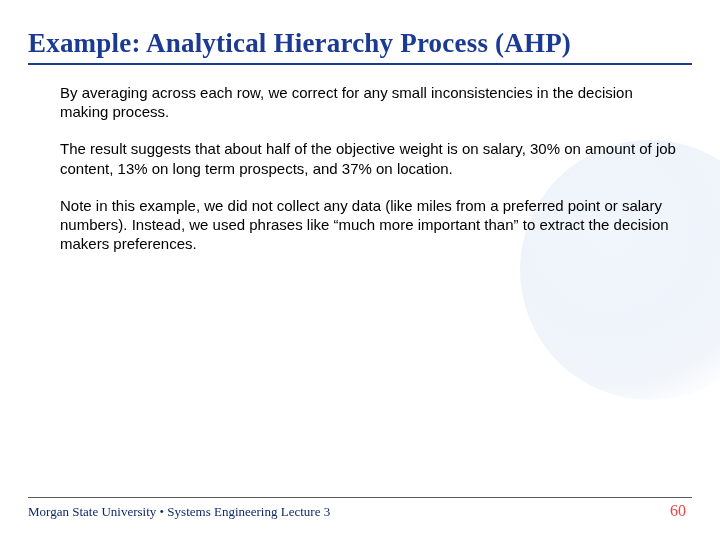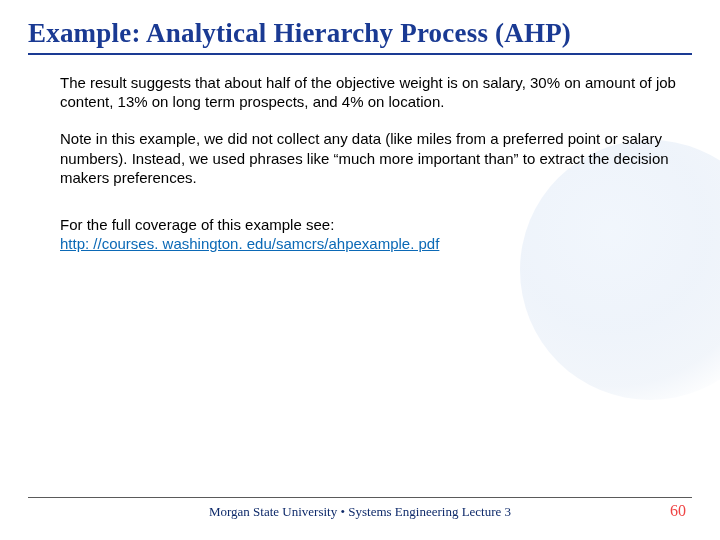--- a/index.html
+++ b/index.html
@@ -19,21 +19,21 @@
     width: 260px;
     height: 260px;
     border-radius: 50%;
     background: radial-gradient(circle at 35% 35%, rgba(200,220,245,0.5), rgba(160,190,230,0.35) 40%, rgba(120,160,210,0.2) 65%, rgba(255,255,255,0) 80%);
     opacity: 0.5;
     z-index: 0;
   }
   .slide {
     position: relative;
     z-index: 1;
-    padding: 18px 28px 0 28px;
+    padding: 28px 28px 0 28px;
     height: 100%;
   }
   .title {
     font-family: "Book Antiqua", Palatino, Georgia, serif;
     font-weight: bold;
     font-size: 27px;
     color: #1a3a93;
     letter-spacing: 0.2px;
     padding-bottom: 4px;
     border-bottom: 2px solid #1a3a93;
@@ -58,47 +58,43 @@
   }
   .footer-rule {
     border: none;
     border-top: 1px solid #5a5a5a;
     margin-bottom: 6px;
   }
   .footer-text {
     font-family: "Book Antiqua", Palatino, Georgia, serif;
     font-size: 13px;
     color: #0e2a6a;
-    text-align: center;
   }
   .page-num {
     position: absolute;
     right: 34px;
     bottom: 20px;
     font-family: "Book Antiqua", Palatino, Georgia, serif;
     font-size: 16px;
     color: #ef4444;
   }
 </style>
 </head>
 <body>
 
 <div class="bg-globe"></div>
 
 <div class="slide">
 
   <h1 class="title">Example: Analytical Hierarchy Process (AHP)</h1>
 
   <div class="body">
-    <p class="para">The result suggests that about half of the objective weight is on salary, 30% on amount of job content, 13% on long term prospects, and 4% on location.</p>
+    <p class="para">By averaging across each row, we correct for any small inconsistencies in the decision making process.</p>
+    <p class="para">The result suggests that about half of the objective weight is on salary, 30% on amount of job content, 13% on long term prospects, and 37% on location.</p>
     <p class="para">Note in this example, we did not collect any data (like miles from a preferred point or salary numbers). Instead, we used phrases like “much more important than” to extract the decision makers preferences.</p>
-    <p class="para" style="margin-top:28px;margin-bottom:0;">
-      <span>For the full coverage of this example see:</span><br>
-      <a class="link">http: //courses. washington. edu/samcrs/ahpexample. pdf</a>
-    </p>
   </div>
 
   <div class="footer">
     <hr class="footer-rule">
     <div class="footer-text">Morgan State University  •  Systems Engineering Lecture 3</div>
   </div>
 
   <div class="page-num">60</div>
 
 </div>

